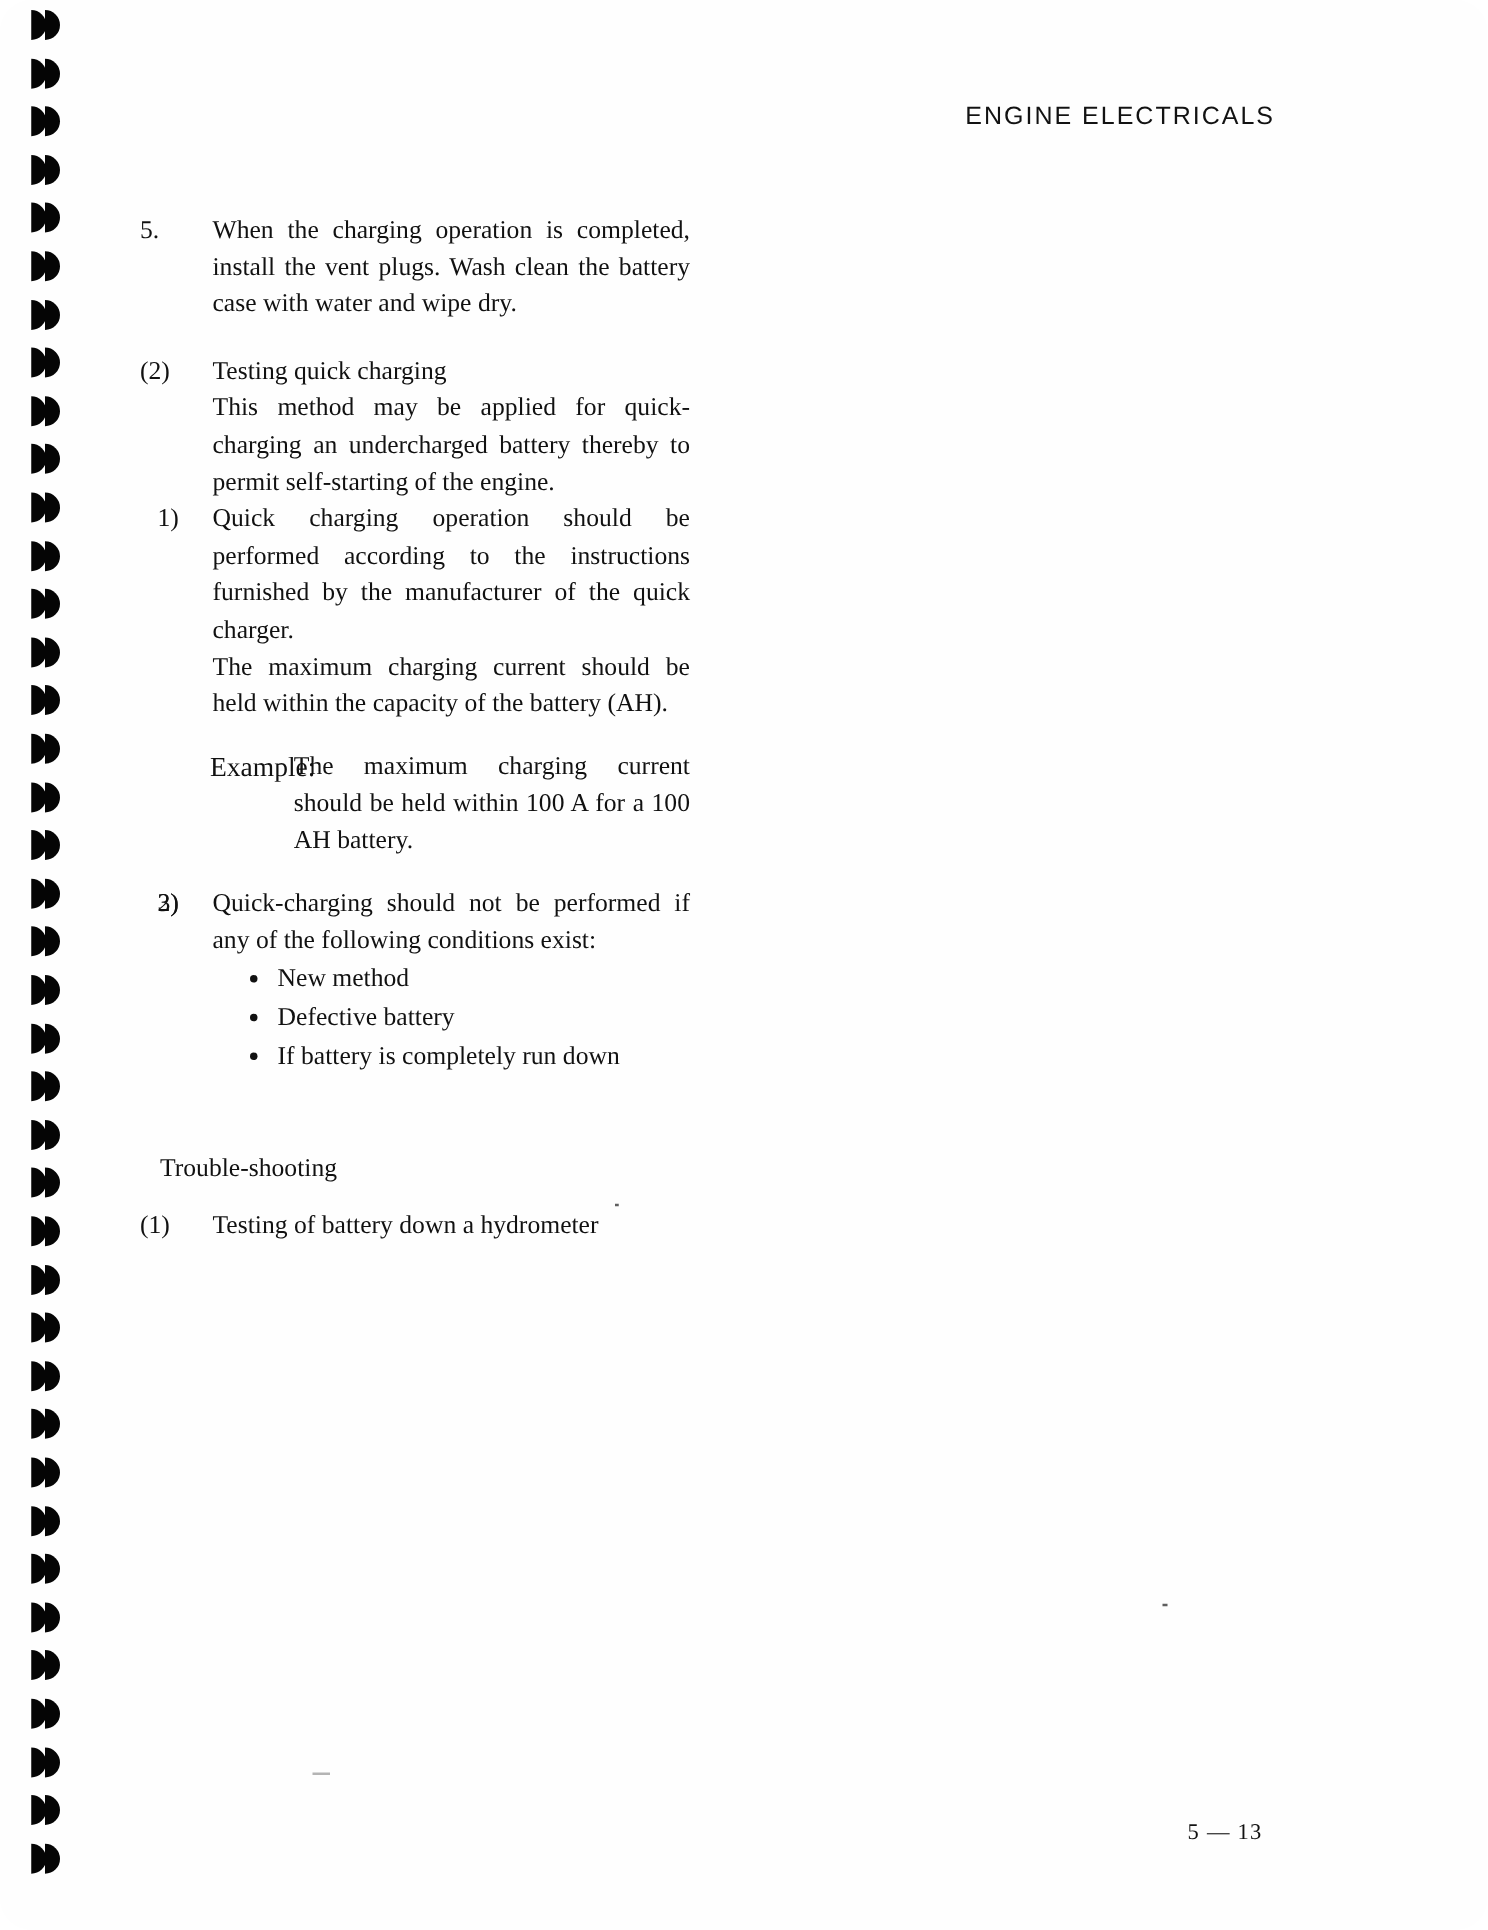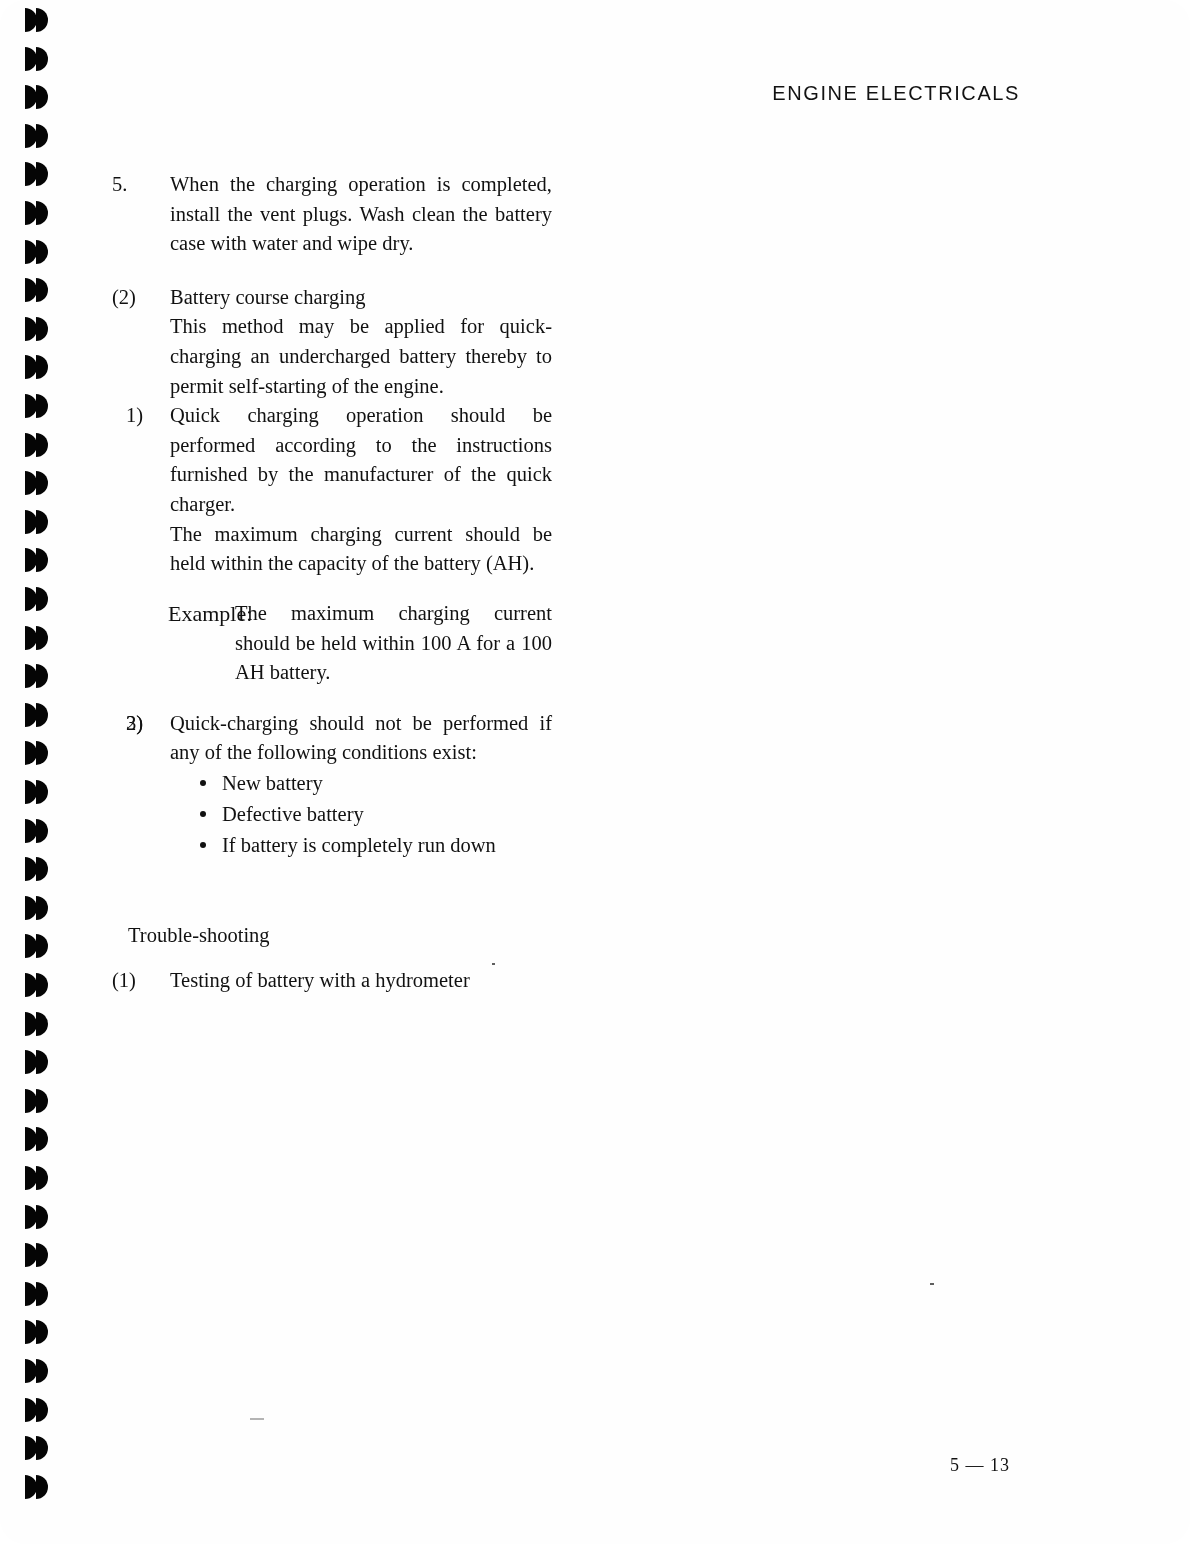--- a/index.html
+++ b/index.html
@@ -219,21 +219,21 @@
 
     <div class="block">
       <span class="marker">5.</span>
       <p class="para">When the charging operation is completed, install the vent plugs.  Wash clean the battery case with water and wipe dry.</p>
     </div>
 
     <div class="gap-lg"></div>
 
     <div class="block">
       <span class="marker">(2)</span>
-      <p class="para last-line-natural">Battery course charging</p>
+      <p class="para last-line-natural">Testing quick charging</p>
       <p class="para">This method may be applied for quick-charging an undercharged battery thereby to permit self-starting of the engine.</p>
     </div>
 
     <div class="block">
       <span class="marker narrow">1)</span>
       <p class="para">Quick charging operation should be performed according to the instructions furnished by the manufacturer of the quick charger.</p>
       <p class="para">The maximum charging current should be held within the capacity of the battery (AH).</p>
     </div>
 
     <div class="example">
@@ -244,32 +244,32 @@
     <div class="block">
       <span class="marker narrow">2)</span>
     </div>
 
     <div class="block">
       <span class="marker narrow">3)</span>
       <p class="para">Quick-charging should not be performed if any of the following conditions exist:</p>
     </div>
 
     <ul class="bullets" id="bullet-list">
-        <li><span class="dot"></span><span>New battery</span></li>
+        <li><span class="dot"></span><span>New method</span></li>
         <li><span class="dot"></span><span>Defective battery</span></li>
         <li><span class="dot"></span><span>If battery is completely run down</span></li>
       </ul>
 
     <div class="gap-xl"></div>
 
     <h2 class="section-heading">Trouble-shooting</h2>
 
     <div class="block">
       <span class="marker">(1)</span>
-      <p class="para last-line-natural">Testing of battery with a hydrometer</p>
+      <p class="para last-line-natural">Testing of battery down a hydrometer</p>
     </div>
 
   </div>
 
   <div class="speck" style="left:930px; top:1283px;"></div>
   <div class="speck" style="left:492px; top:963px; width:3px; height:2px;"></div>
   <div class="speck" style="left:250px; top:1418px; width:14px; height:2px; opacity:.35;"></div>
 
   <div class="folio">5 — 13</div>
 

